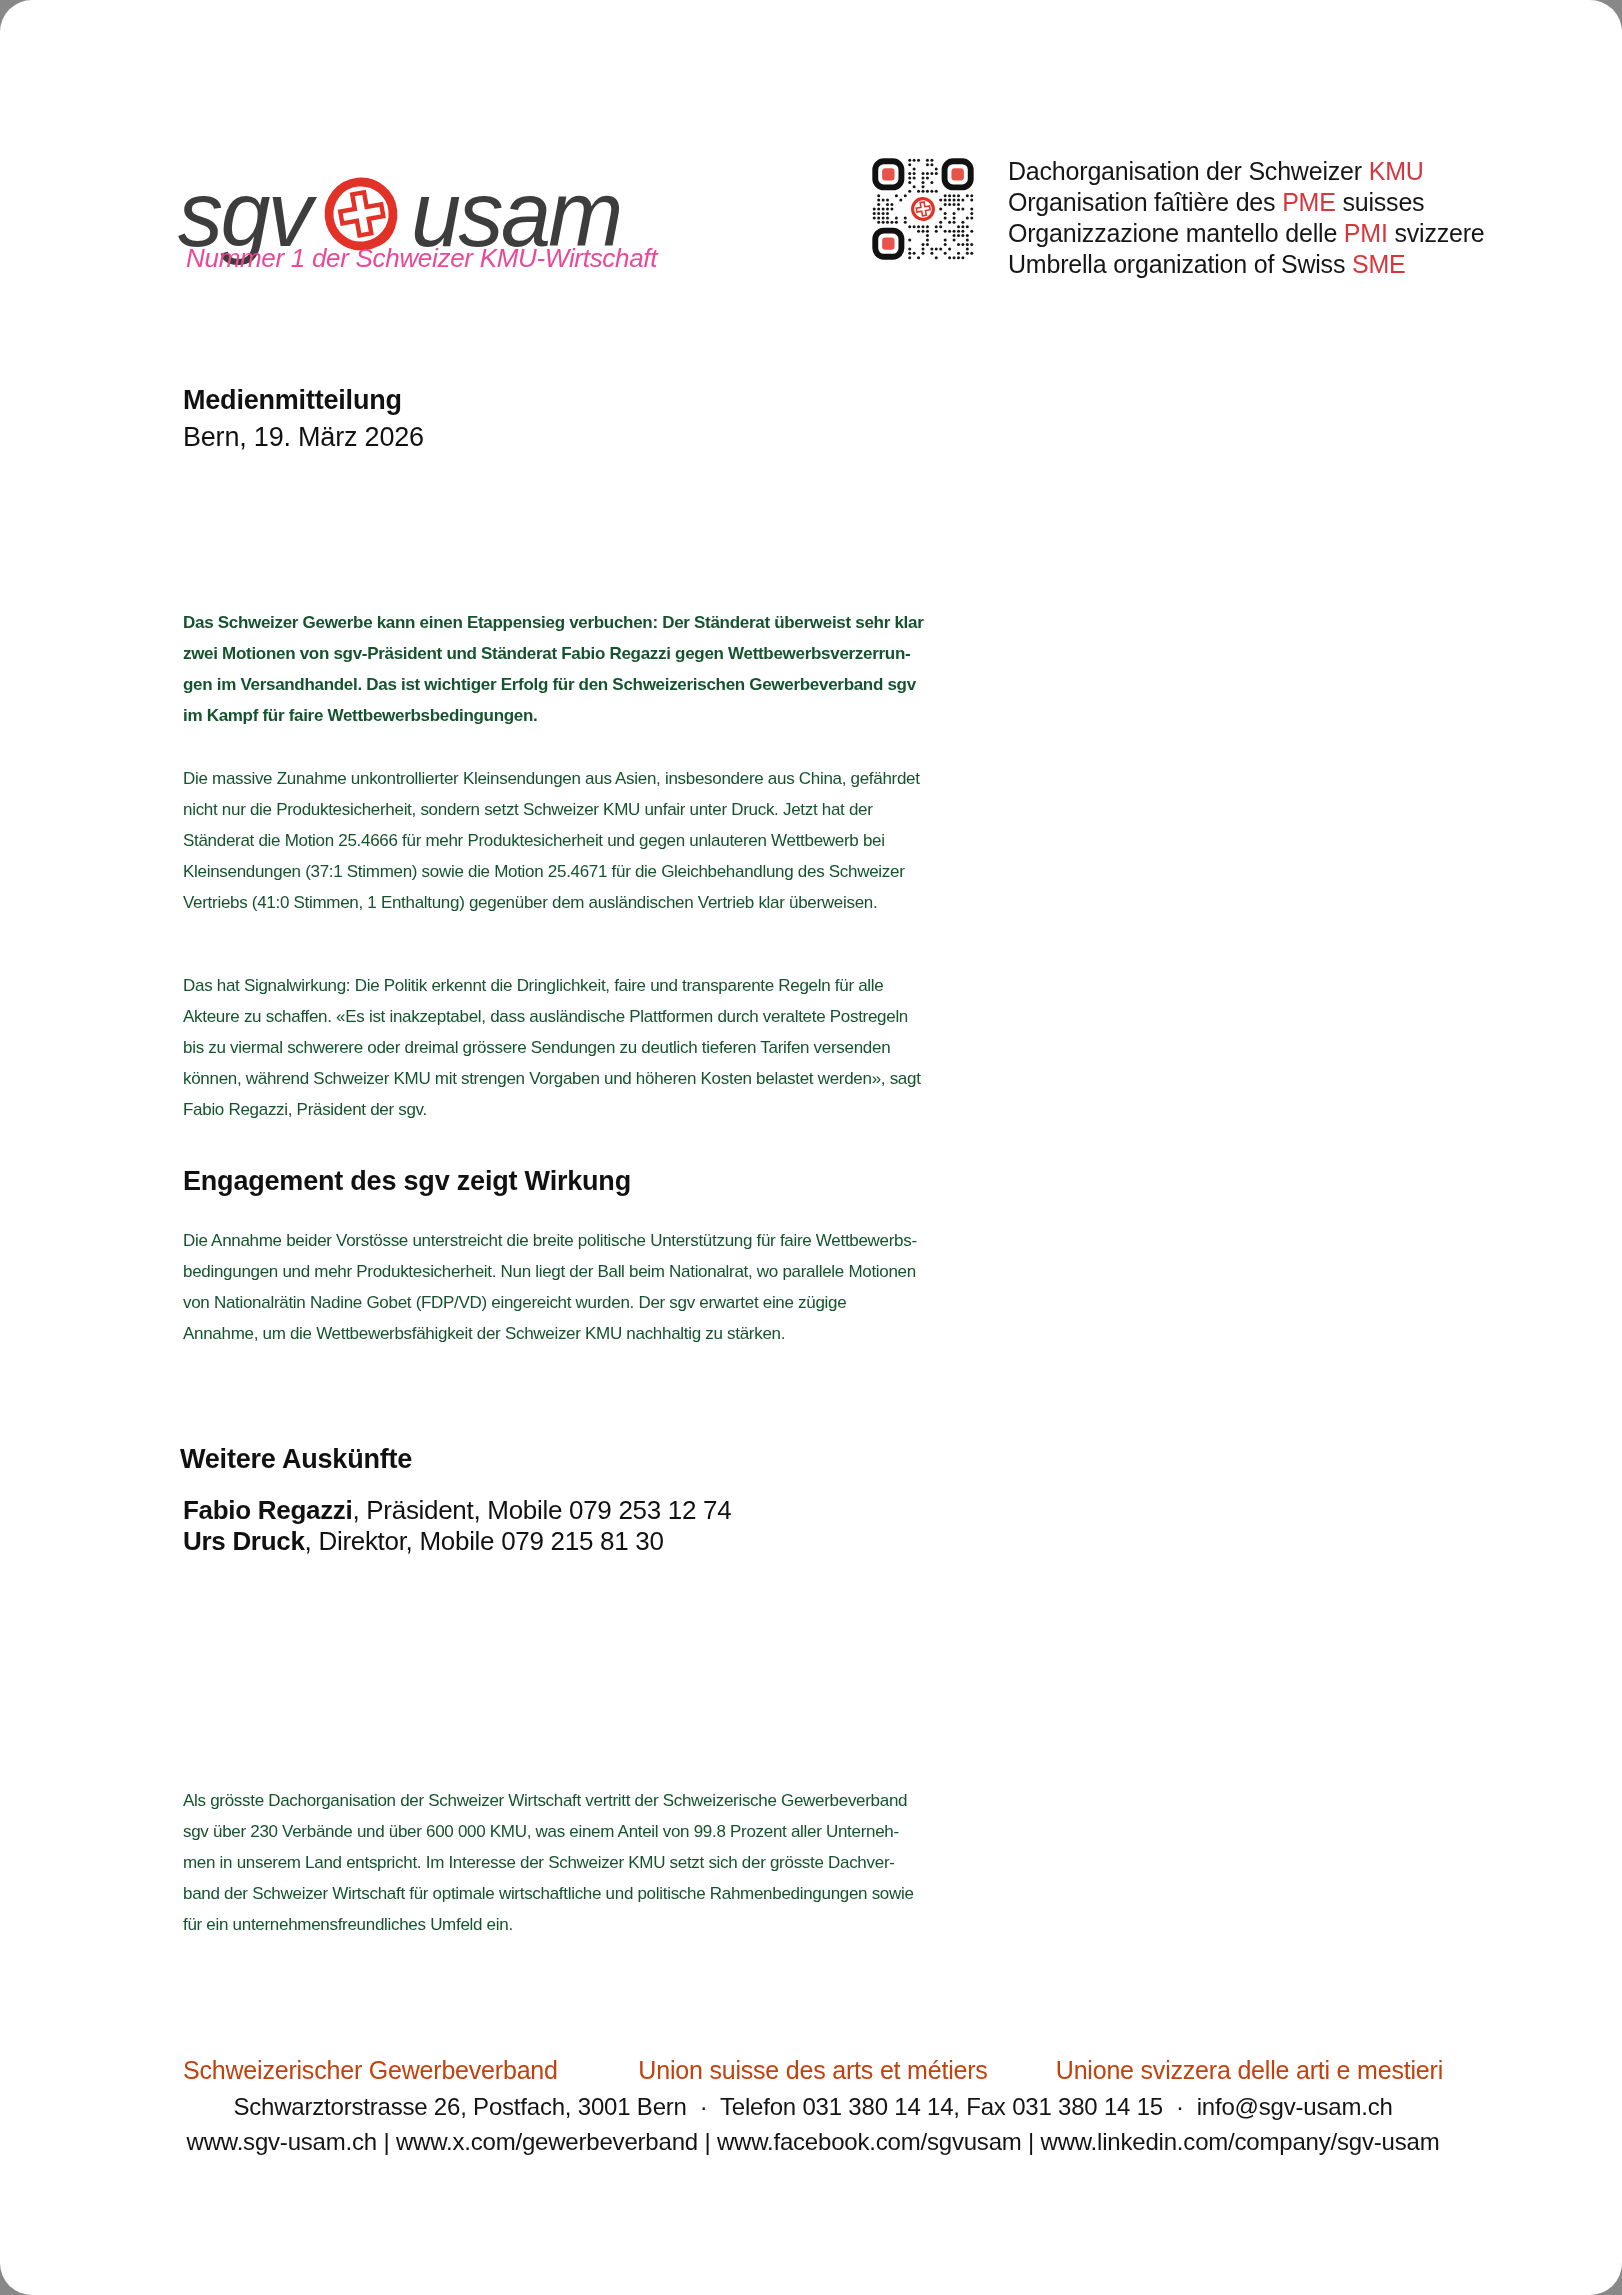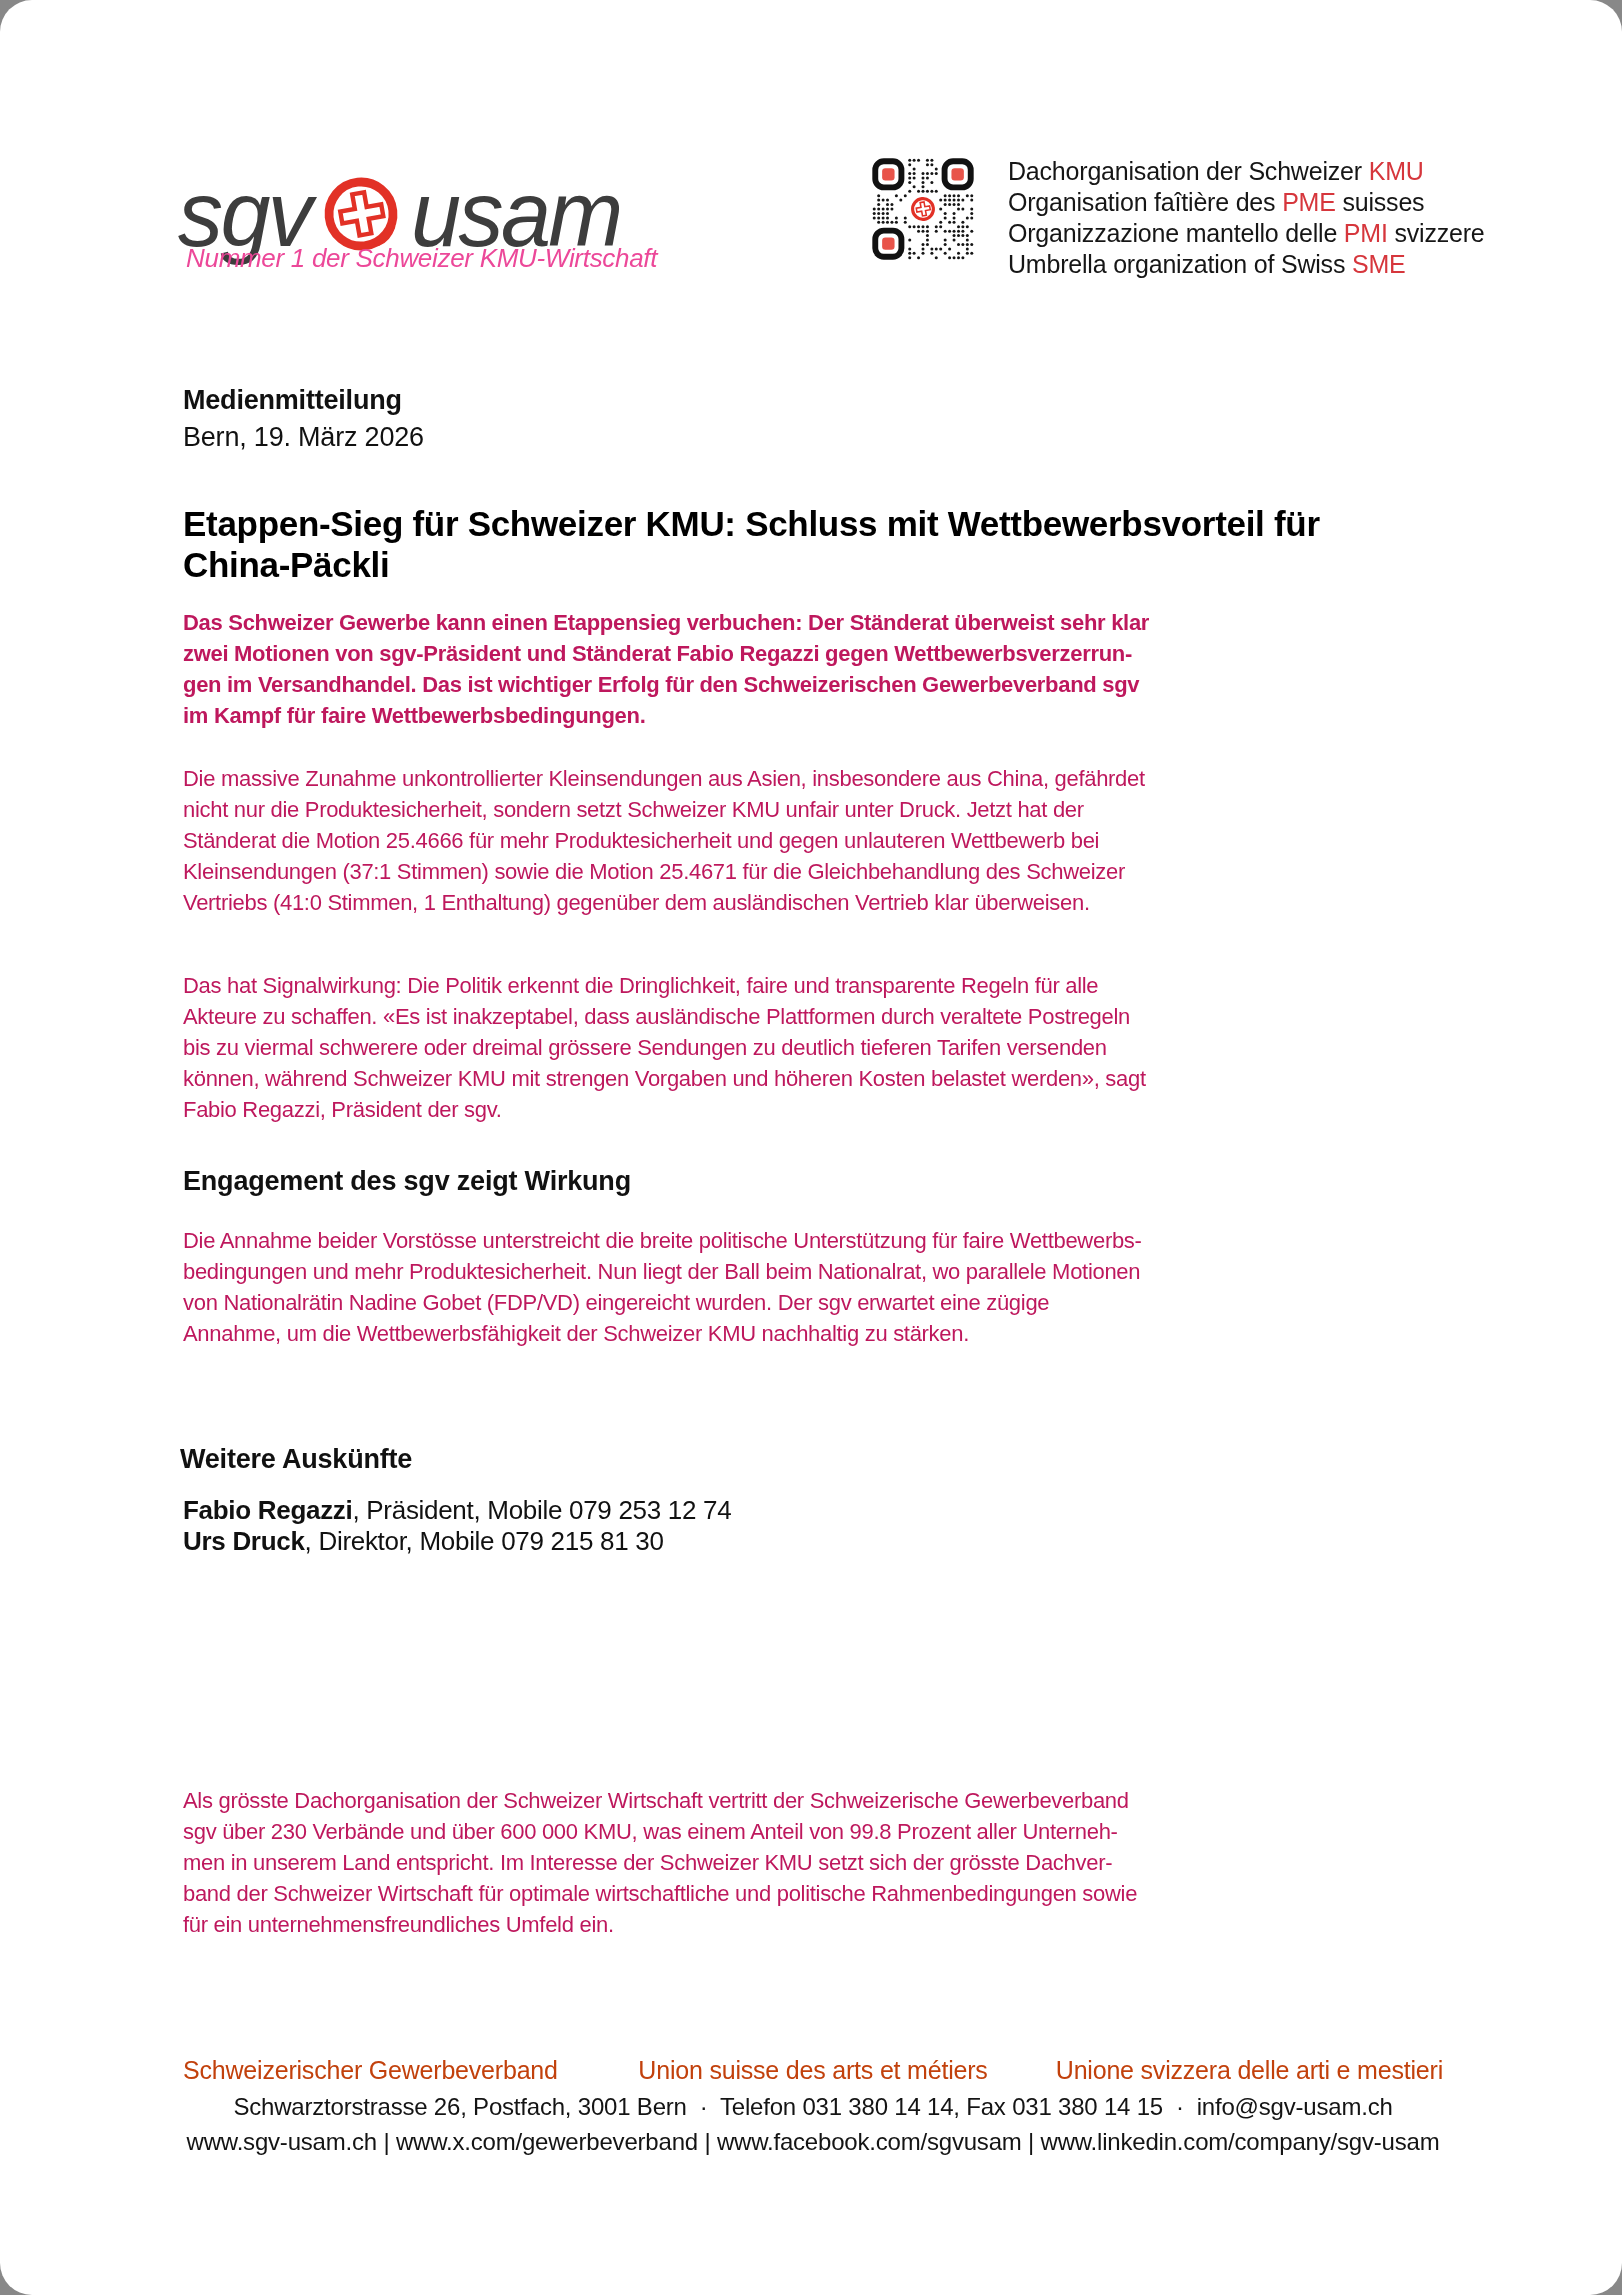--- a/index.html
+++ b/index.html
@@ -65,25 +65,25 @@
   
   .title {
     left: 183px; top: 503px;
     font-size: 35px; font-weight: 700; line-height: 41px;
     letter-spacing: -0.3px;
     white-space: pre;
     color: #000;
   }
   .para {
     left: 183px;
-    font-size: 22px;
+    font-size: 17px;
     line-height: 31px;
     letter-spacing: -0.3px;
     white-space: pre;
-    color: #be185d;
+    color: #14532d;
   }
   .bold { font-weight: 700; }
   .lead  { top: 607px; }
   .para2 { top: 763px; }
   .para3 { top: 970px; }
   .subheading { left: 183px; top: 1166px; font-size: 27px; font-weight: 700; letter-spacing: -0.2px; }
   .para4 { top: 1225px; }
   .contact-heading { left: 180px; top: 1444px; font-size: 27px; font-weight: 700; letter-spacing: -0.2px; }
   .contact-line { left: 183px; font-size: 26px; line-height: 31px; letter-spacing: -0.3px; white-space: pre; }
   .contact-1 { top: 1495px; }
@@ -316,22 +316,20 @@
   <div class="abs org-lines">
     <div class="org-line"><span>Dachorganisation der Schweizer </span><span class="org-accent">KMU</span><span></span></div>
     <div class="org-line"><span>Organisation faîtière des </span><span class="org-accent">PME</span><span> suisses</span></div>
     <div class="org-line"><span>Organizzazione mantello delle </span><span class="org-accent">PMI</span><span> svizzere</span></div>
     <div class="org-line"><span>Umbrella organization of Swiss </span><span class="org-accent">SME</span><span></span></div>
   </div>
 
   <div class="abs doc-type">Medienmitteilung</div>
   <div class="abs dateline">Bern, 19. März 2026</div>
 
-  <h1 class="abs title">Etappen-Sieg für Schweizer KMU: Schluss mit Wettbewerbsvorteil für
-China-Päckli</h1>
   <p class="abs para bold lead">Das Schweizer Gewerbe kann einen Etappensieg verbuchen: Der Ständerat überweist sehr klar
 zwei Motionen von sgv-Präsident und Ständerat Fabio Regazzi gegen Wettbewerbsverzerrun-
 gen im Versandhandel. Das ist wichtiger Erfolg für den Schweizerischen Gewerbeverband sgv
 im Kampf für faire Wettbewerbsbedingungen.</p>
   <p class="abs para para2">Die massive Zunahme unkontrollierter Kleinsendungen aus Asien, insbesondere aus China, gefährdet
 nicht nur die Produktesicherheit, sondern setzt Schweizer KMU unfair unter Druck. Jetzt hat der
 Ständerat die Motion 25.4666 für mehr Produktesicherheit und gegen unlauteren Wettbewerb bei
 Kleinsendungen (37:1 Stimmen) sowie die Motion 25.4671 für die Gleichbehandlung des Schweizer
 Vertriebs (41:0 Stimmen, 1 Enthaltung) gegenüber dem ausländischen Vertrieb klar überweisen.</p>
   <p class="abs para para3">Das hat Signalwirkung: Die Politik erkennt die Dringlichkeit, faire und transparente Regeln für alle

